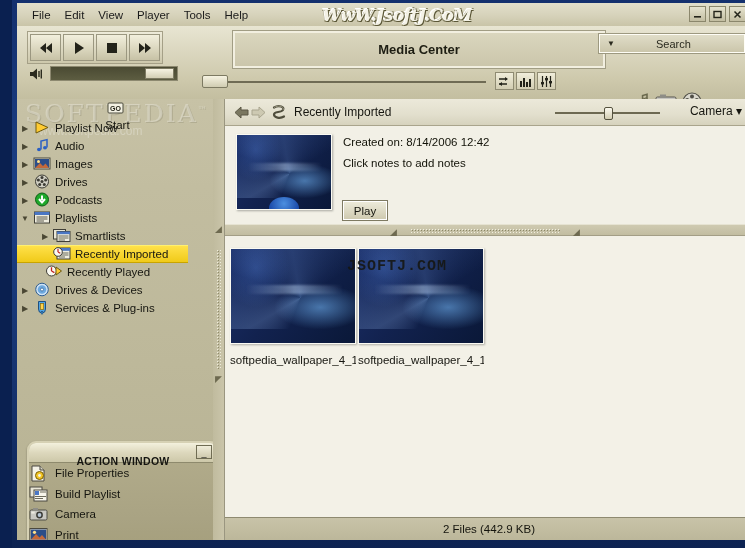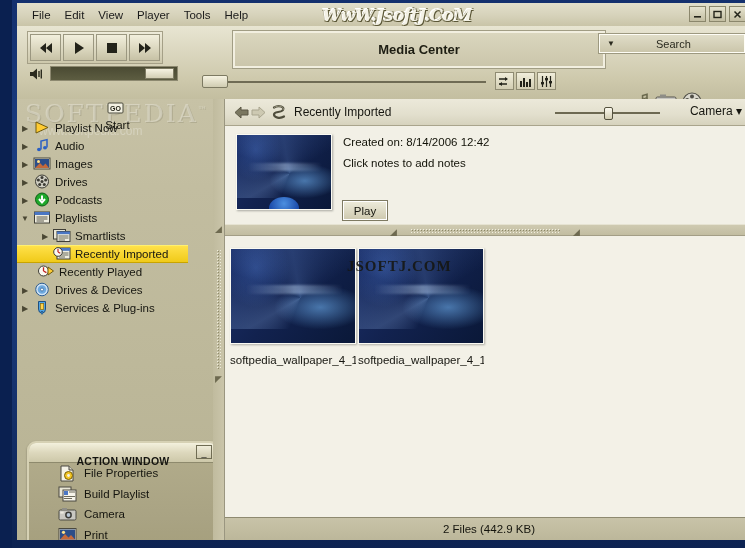--- a/index.html
+++ b/index.html
@@ -185,22 +185,22 @@
   }
   #aw-title { font-size: 10.5px; font-weight: bold; color: #141410; letter-spacing: .3px; margin-top: 16px; }
   #aw-min {
     position: absolute; right: 5px; top: 2px; width: 16px; height: 14px;
     background: linear-gradient(180deg,#f0edda,#cdc8ac);
     border: 1px solid #6f6c53;
     display:flex; align-items:flex-end; justify-content:center;
     font-size: 9px; color:#222; line-height: 9px;
   }
   .aw-item {
-    display: flex; align-items: center; height: 20.5px; padding-left: 9px;
-    font-size: 11.5px; color: #15150f; margin-left: 20px;
+    display: flex; align-items: center; height: 20.5px; 
+    font-size: 11.5px; color: #15150f;
   }
   .aw-icon { width: 19px; height: 17px; flex: 0 0 19px; margin-right: 7px; }
 
   
   #v-split {
     position: absolute; left: 196px; top: 96px; width: 11px; height: 441px;
     background: linear-gradient(90deg,#c0bb9e,#cac5aa);
   }
   #v-split .dots {
     position: absolute; left: 3px; top: 150px; width: 5px; height: 120px;
@@ -304,21 +304,21 @@
     box-shadow: 1px 1px 2px rgba(0,0,0,.28);
     background: #0d1f4e;
     position: relative; overflow: hidden;
   }
   .thumb-name {
     margin-top: 10px; font-size: 11.5px; color: #161610;
     white-space: nowrap; overflow: hidden;
   }
   #thumb-wm {
     position: absolute; left: 122px; top: 22px;
-    font-family: Liberation Serif, serif;
+    font-family: Liberation Mono, monospace;
     font-size: 15px; letter-spacing: 1px; font-weight: bold;
     color: #15150e; opacity: .85; pointer-events: none;
   }
 
   #statusbar {
     position: absolute; left: 0; top: 418px; width: 528px; height: 23px;
     background: linear-gradient(180deg,#c8c3a8,#bcb79a);
     border-top: 1px solid #8e8a70;
     display: flex; align-items: center; justify-content: center;
     font-size: 11.5px; color: #14140d;
@@ -577,21 +577,21 @@
             <rect x="4" y="2" width="13" height="11" fill="#f0eee0" stroke="#3f3e36"></rect>
             <rect x="4" y="2" width="13" height="2.8" fill="#4b77c4"></rect>
             <path d="M6 7 H15.5 M6 9 H15.5 M6 11 H12" stroke="#5c5b4c" stroke-width="0.9"></path>
             <circle cx="5" cy="6" r="4.3" fill="#fbfaf2" stroke="#3f3e36"></circle>
             <path d="M5 6 V3 M5 6 L7.3 7.3" stroke="#c02020" stroke-width="1.2"></path>
           </svg>
         </span>
         <span class="tree-label">Recently Imported</span>
       </div>
 
-      <div class="tree-row" style="padding-left:4px;">
+      <div class="tree-row" style="padding-left:12px;">
         <span class="expander"></span>
         <span class="tree-icon">
           <svg width="18" height="15" viewBox="0 0 18 15">
             <circle cx="6.5" cy="7" r="5" fill="#fbfaf2" stroke="#3f3e36"></circle>
             <path d="M6.5 7 V3.2 M6.5 7 L9.4 8.6" stroke="#c02020" stroke-width="1.3"></path>
             <path d="M11 3 L16.5 7 L11 11 Z" fill="#ffcc33" stroke="#6e5a10"></path>
           </svg>
         </span>
         <span class="tree-label">Recently Played</span>
       </div>

